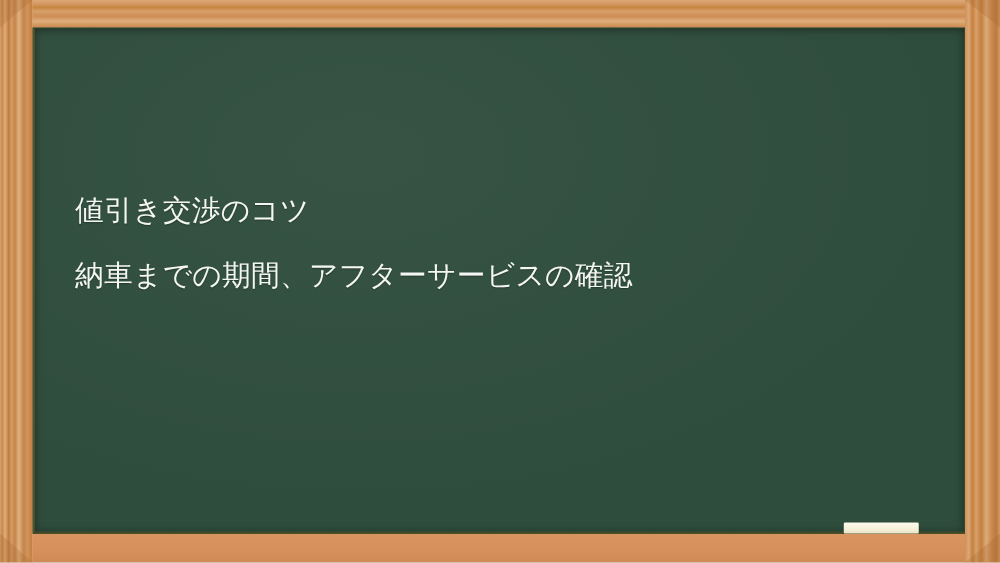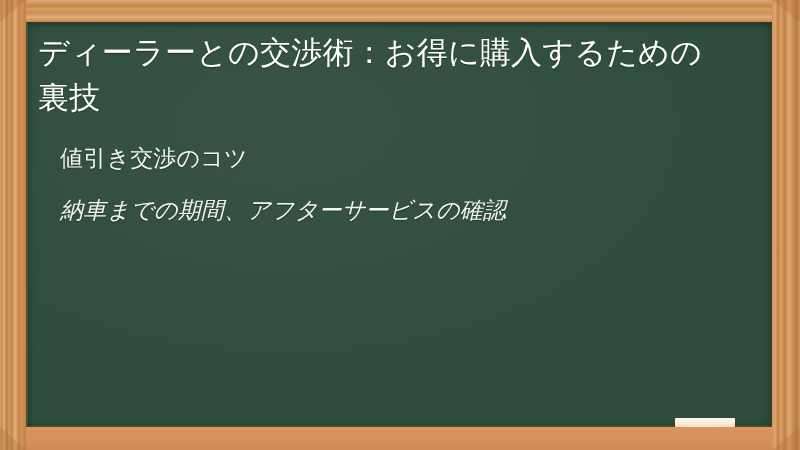--- a/index.html
+++ b/index.html
@@ -139,36 +139,36 @@
     font-size: 31px;
     line-height: 45px;
     font-weight: 400;
     letter-spacing: 0.2px;
     white-space: pre-wrap;
     text-shadow: 0 1px 1px rgba(0,0,0,0.35);
   }
   .bullet-list {
     position: absolute;
     left: 34px;
-    top: 121px;
+    top: 131px;
     right: 24px;
     margin: 0;
     padding: 0;
     list-style: none;
   }
   .bullet-list li {
     color: #f3f6f2;
     font-size: 23px;
     line-height: 30px;
     font-weight: 400;
     letter-spacing: 0.2px;
     margin: 0 0 22px 0;
     text-shadow: 0 1px 1px rgba(0,0,0,0.3);
   }
-  .bullet-list li:last-child { margin-bottom: 0; font-style: italic; }
+  .bullet-list li:last-child { margin-bottom: 0; }
 
   
   .chalk {
     position: absolute;
     left: 649px;
     top: 396px;
     width: 60px;
     height: 9px;
     background: linear-gradient(180deg, #fdfaec 0%, #f6f0d9 60%, #e9e1c4 100%);
     border-radius: 1px;
@@ -187,21 +187,20 @@
     <div class="frame-right"></div>
     <div class="miter miter-tl"></div>
     <div class="miter miter-tr"></div>
     <div class="miter miter-bl"></div>
     <div class="miter miter-br"></div>
   </div>
 
   <div class="board">
     <div class="board-inner-lip"></div>
 
-    <div class="board-title">ディーラーとの交渉術：お得に購入するための裏技</div>
 
     <ul class="bullet-list">
       <li>値引き交渉のコツ</li>
       <li>納車までの期間、アフターサービスの確認</li>
     </ul>
 
     <div class="chalk"></div>
   </div>
 
 </div>

